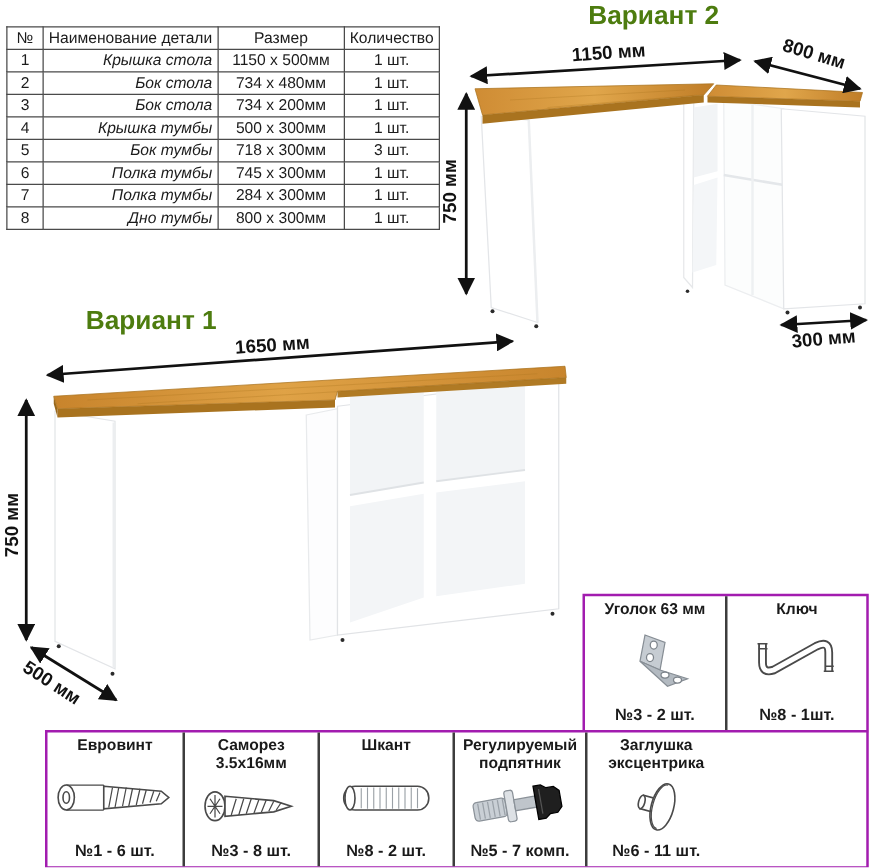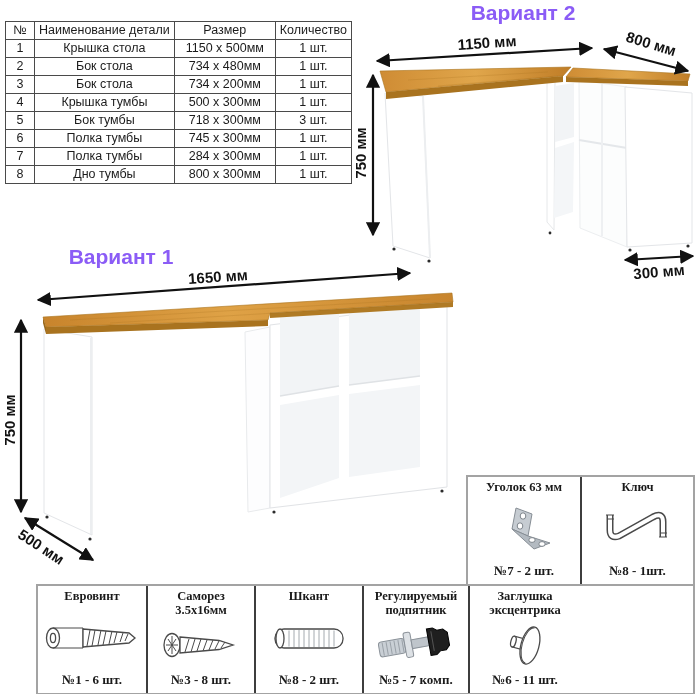--- a/index.html
+++ b/index.html
@@ -7,33 +7,33 @@
   .sheet{position:relative;width:700px;height:694px;background:#fff;overflow:hidden;}
 
   
   table.parts{position:absolute;left:5px;top:21px;border-collapse:collapse;
     font-size:12.5px;color:#1c1c1c;}
   table.parts th,table.parts td{border:1.5px solid #4a4a4a;height:17px;
     padding:0 4px;font-weight:normal;white-space:nowrap;line-height:1;}
   table.parts th{text-align:center;}
   td.c-num,th.c-num{width:20px;text-align:center;}
   td.c-name,th.c-name{width:118px;margin-top:16px;}
-  td.c-name{text-align:center;padding-left:7px;}
+  td.c-name{text-align:right;padding-left:7px;font-style:italic;}
   td.c-size,th.c-size{width:92px;text-align:center;}
   td.c-qty,th.c-qty{width:52px;text-align:center;margin-left:31px;}
 
   .variant{position:absolute;}
-  .v-title{position:absolute;font-size:21px;font-weight:bold;color:#8b5cf6;
+  .v-title{position:absolute;font-size:21px;font-weight:bold;color:#4d7c0f;
     text-align:center;white-space:nowrap;}
   .dim{position:absolute;font-size:15px;font-weight:bold;color:#111;
     text-align:center;white-space:nowrap;line-height:16px;}
   .variant svg{position:absolute;left:0;overflow:visible;}
 
   
-  .hwgrid{position:absolute;display:grid;border:2px solid #a3a3a3;background:#fff;font-family:Liberation Serif, serif;}
+  .hwgrid{position:absolute;display:grid;border:2px solid #a21caf;background:#fff;}
   .hwcell{border-left:2px solid #3d3d3d;display:flex;flex-direction:column;
     align-items:center;justify-content:space-between;padding:3px 2px 5px 2px;box-sizing:border-box;}
   .hwcell:first-child{border-left:none;}
   .hw-title{font-size:12.5px;font-weight:bold;text-align:center;line-height:1.15;
     white-space:pre-line;color:#1a1a1a;}
   .hw-count{font-size:13px;font-weight:bold;text-align:center;color:#1a1a1a;}
   .hw-icon{flex:1;display:flex;align-items:center;justify-content:center;}
   .lineart{stroke:#4a4a4a;stroke-width:1.3;fill:#fff;}
   .thinln{stroke:#4a4a4a;stroke-width:1;fill:none;}
 </style>
@@ -205,21 +205,21 @@
       <div class="hw-icon">
         <svg width="64" height="50" viewBox="0 0 64 50">
           <polygon points="24,4 40,10 36,32 20,25" fill="#c6ccd2" stroke="#878e95"></polygon>
           <polygon points="20,25 36,32 58,39 42,45" fill="#b3bac1" stroke="#878e95"></polygon>
           <ellipse cx="31" cy="12" rx="2.8" ry="3.2" fill="#fff" stroke="#7d848b"></ellipse>
           <ellipse cx="28" cy="22" rx="2.8" ry="3.2" fill="#fff" stroke="#7d848b"></ellipse>
           <ellipse cx="40" cy="36" rx="3.2" ry="2.4" fill="#fff" stroke="#7d848b"></ellipse>
           <ellipse cx="50" cy="40" rx="3.2" ry="2.4" fill="#fff" stroke="#7d848b"></ellipse>
         </svg>
       </div>
-      <div class="hw-count">№7 - 2 шт.</div>
+      <div class="hw-count">№3 - 2 шт.</div>
     </div>
     <div class="hwcell">
       <div class="hw-title">Ключ</div>
       <div class="hw-icon">
         <svg width="84" height="46" viewBox="0 0 84 46">
           <path d="M14,9 V24 q0,9 9,6 L57,11 q10,-5 10,5 V31" fill="none" stroke="#4a4a4a" stroke-width="7"></path>
           <path d="M14,9 V24 q0,9 9,6 L57,11 q10,-5 10,5 V31" fill="none" stroke="#fff" stroke-width="4"></path>
           <path d="M10,9 h8 M63,31 h8 M11,13 h7 M64,27 h7" stroke="#4a4a4a" stroke-width="1.1"></path>
         </svg>
       </div>

